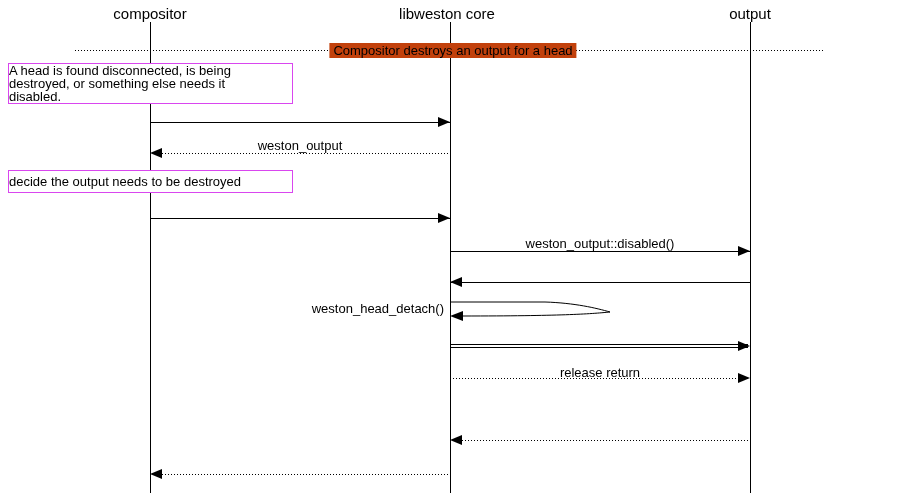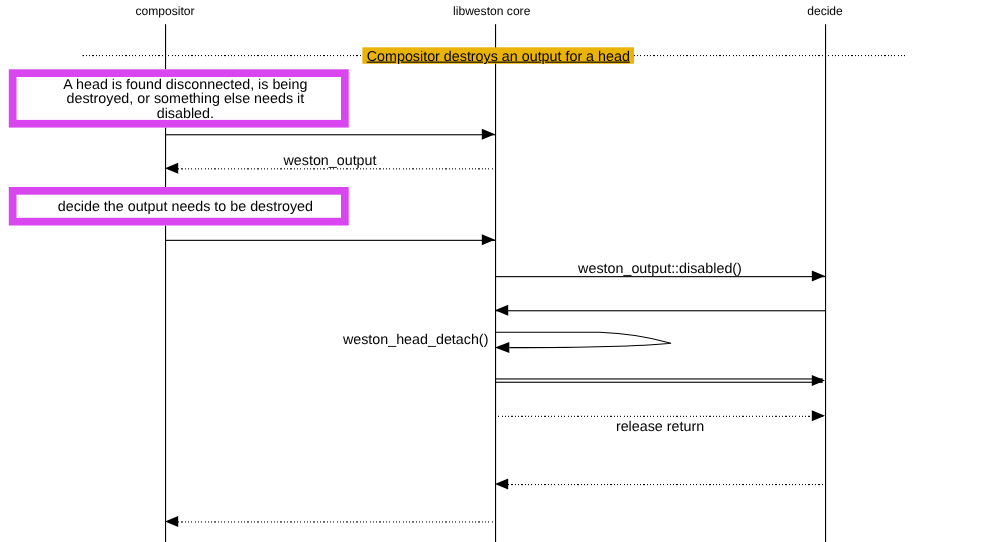--- a/index.html
+++ b/index.html
@@ -2,21 +2,21 @@
 <html><head>
 <meta charset="utf-8">
 <style>
   html,body{margin:0;padding:0;background:#ffffff;}
   .stage{
     position:relative;width:900px;height:493px;background:#ffffff;overflow:hidden;
     font-family:"Liberation Sans","DejaVu Sans",sans-serif;color:#000;
   }
   .actor{
     position:absolute;top:5px;transform:translateX(-50%);
-    font-size:11px;white-space:nowrap;
+    font-size:15px;white-space:nowrap;
   }
   .lifeline{
     position:absolute;top:22px;height:471px;width:1px;background:#000;
   }
   .solidline{position:absolute;height:1px;background:#000;}
   .dotline{
     position:absolute;height:1px;
     background-image:repeating-linear-gradient(to right,#000 0,#000 1px,transparent 1px,transparent 3px);
   }
   .dblline{
@@ -33,39 +33,39 @@
     border-top:5px solid transparent;border-bottom:5px solid transparent;
     border-right:12px solid #000;
   }
   .mlabel{
     position:absolute;transform:translateX(-50%);
     font-size:13px;line-height:15px;white-space:nowrap;
   }
   .rlabel{
     position:absolute;font-size:13px;line-height:15px;white-space:nowrap;text-align:right;
   }
-  .titlelabel{background:#eab308;padding:0 4px;text-decoration:underline;}
+  .titlelabel{background:#c2410c;padding:0 4px;}
   .note{
-    position:absolute;border:7px solid #d946ef;background:#ffffff;
-    font-size:13px;text-align:center;white-space:pre-line;z-index:2;padding-left:12px;
+    position:absolute;border:1px solid #d946ef;background:#ffffff;
+    font-size:13px;white-space:pre-line;z-index:2;
   }
   .selfloop{position:absolute;z-index:1;}
 </style>
 </head>
 <body>
 
 <div class="stage">
 
   <div class="lifeline" style="left:150px"></div>
   <div class="lifeline" style="left:450px"></div>
   <div class="lifeline" style="left:750px"></div>
 
   <div class="actor" style="left:150px">compositor</div>
   <div class="actor" style="left:447px">libweston core</div>
-  <div class="actor" style="left:750px">decide</div>
+  <div class="actor" style="left:750px">output</div>
 
   <div class="dotline" style="left:75px;top:50px;width:750px"></div>
   <div class="mlabel titlelabel" style="left:453px;top:43px;z-index:2">Compositor destroys an output for a head</div>
 
   <div class="note" style="left:8px;top:63px;width:283px;height:39px;line-height:13px">A head is found disconnected, is being
 destroyed, or something else needs it
 disabled.</div>
 
   <div class="solidline" style="left:150px;top:122px;width:300px"></div>
   <div class="head-right" style="left:438px;top:117px"></div>
@@ -88,21 +88,21 @@
 
   <div class="rlabel" style="right:456px;top:301px">weston_head_detach()</div>
   <svg class="selfloop" style="left:450px;top:300px" width="162" height="24" viewBox="0 0 162 24">
     <path d="M 0,2 L 95,2 C 125,3 146,8 160,12 C 140,14 110,16 13,16" fill="none" stroke="#000" stroke-width="1"></path>
     <polygon points="13,11 13,21 0,16" fill="#000"></polygon>
   </svg>
 
   <div class="dblline" style="left:450px;top:344px;width:298px"></div>
   <div class="head-right" style="left:738px;top:341px"></div>
 
-  <div class="mlabel" style="left:600px;top:380px">release return</div>
+  <div class="mlabel" style="left:600px;top:365px">release return</div>
   <div class="dotline" style="left:450px;top:378px;width:300px"></div>
   <div class="head-right" style="left:738px;top:373px"></div>
 
 
   <div class="dotline" style="left:450px;top:440px;width:300px"></div>
   <div class="head-left" style="left:450px;top:435px"></div>
 
   <div class="dotline" style="left:150px;top:474px;width:300px"></div>
   <div class="head-left" style="left:150px;top:469px"></div>
 

